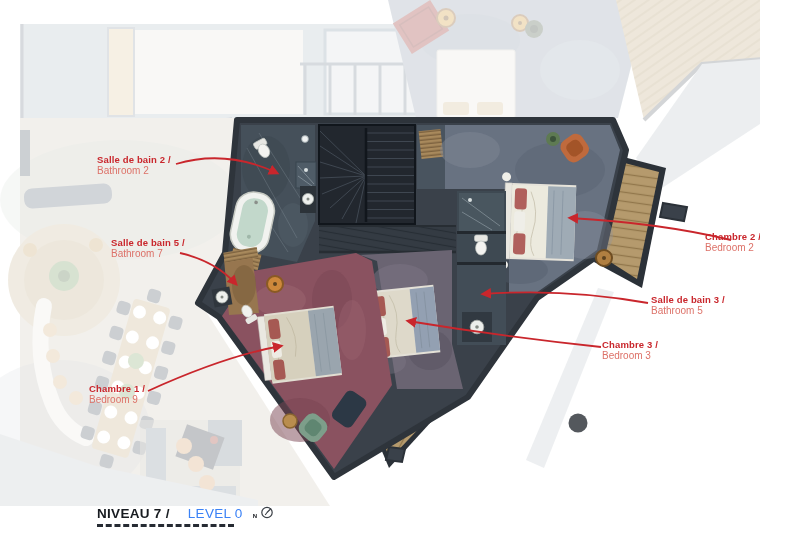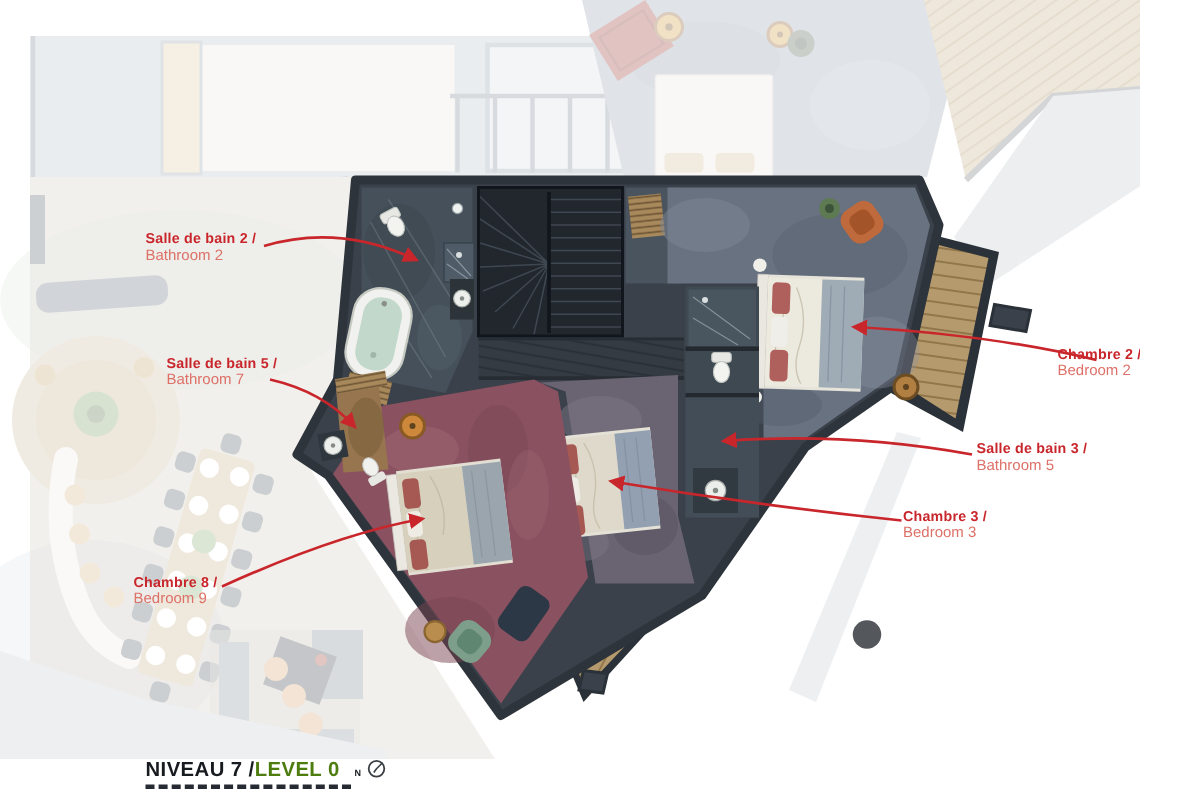--- a/index.html
+++ b/index.html
@@ -5,21 +5,21 @@
   html,body{margin:0;padding:0;background:#fff;}
   .stage{position:relative;width:760px;height:536px;background:#ffffff;overflow:hidden;
          font-family:"Liberation Sans",sans-serif;}
   svg.plan{position:absolute;left:0;top:0;}
   .callout{position:absolute;white-space:nowrap;}
   .callout .fr{font-weight:bold;font-size:9.5px;line-height:11px;color:#c9262c;letter-spacing:.15px;}
   .callout .en{font-size:10px;line-height:11px;color:#dd7168;}
   .leveltitle{position:absolute;left:97px;top:504px;}
   .leveltitle .row{display:flex;align-items:baseline;}
   .leveltitle .fr-t{font-weight:bold;font-size:13.5px;color:#171b20;letter-spacing:.3px;}
-  .leveltitle .en-t{font-size:13.5px;color:#4d7c0f;margin-left:0;letter-spacing:.3px;font-weight:bold;}
+  .leveltitle .en-t{font-size:13.5px;color:#3b82f6;margin-left:18px;letter-spacing:.3px;}
   .compass{display:inline-flex;align-items:flex-end;margin-left:10px;position:relative;top:1px;}
   .compass-n{font-size:6px;font-weight:bold;color:#14181d;margin-right:1px;position:relative;top:-1px;}
   .dashes{width:137px;border-top:3px dashed #262b33;margin-top:3px;}
 </style>
 </head>
 <body>
 
 <div class="stage">
 
 <svg class="plan" width="800" height="536" viewBox="0 0 800 536">
@@ -374,21 +374,21 @@
 
 <div class="callout" style="left:97px;top:154px">
   <div class="fr">Salle de bain 2 /</div>
   <div class="en">Bathroom 2</div>
 </div>
 <div class="callout" style="left:111px;top:237px">
   <div class="fr">Salle de bain 5 /</div>
   <div class="en">Bathroom 7</div>
 </div>
 <div class="callout" style="left:89px;top:383px">
-  <div class="fr">Chambre 8 /</div>
+  <div class="fr">Chambre 1 /</div>
   <div class="en">Bedroom 9</div>
 </div>
 <div class="callout" style="left:705px;top:231px">
   <div class="fr">Chambre 2 /</div>
   <div class="en">Bedroom 2</div>
 </div>
 <div class="callout" style="left:651px;top:294px">
   <div class="fr">Salle de bain 3 /</div>
   <div class="en">Bathroom 5</div>
 </div>

